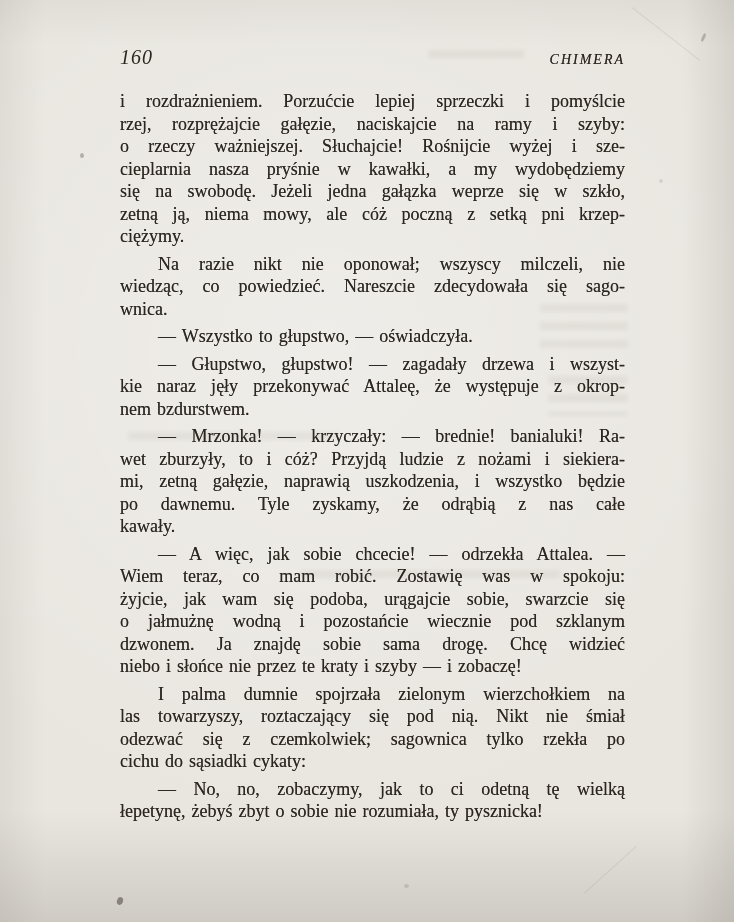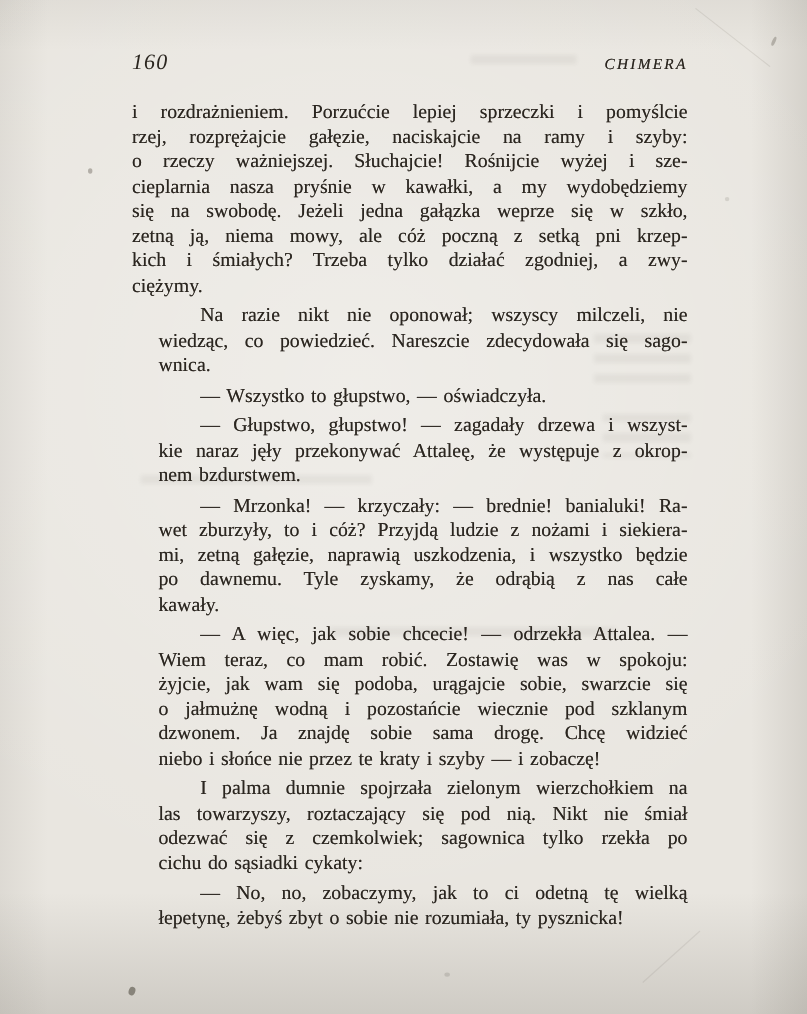--- a/index.html
+++ b/index.html
@@ -36,21 +36,21 @@
     letter-spacing: 2px;
     text-shadow: 0 0 0.5px rgba(43,38,32,0.7);
   }
   .page-text {
     position: absolute;
     left: 120px;
     top: 90px;
     width: 505px;
   }
   .paragraph { margin: 0; padding: 0; }
-  .paragraph + .paragraph { margin-top: 5px; margin-left: 24px; }
+  .paragraph + .paragraph { margin-top: 5px; }
   .text-line {
     font-size: 18px;
     line-height: 22.5px;
     text-align: justify;
     text-align-last: justify;
     word-spacing: 1.5px;
     text-shadow: 0 0 0.5px rgba(43,38,32,0.65);
     white-space: normal;
   }
   .text-line.last { text-align-last: left; }
@@ -100,21 +100,20 @@
   </div>
 
   <div class="page-text">
       <div class="paragraph">
         <div class="text-line first">i rozdrażnieniem. Porzućcie lepiej sprzeczki i pomyślcie</div>
         <div class="text-line">rzej, rozprężajcie gałęzie, naciskajcie na ramy i szyby:</div>
         <div class="text-line">o rzeczy ważniejszej. Słuchajcie! Rośnijcie wyżej i sze-</div>
         <div class="text-line">cieplarnia nasza pryśnie w kawałki, a my wydobędziemy</div>
         <div class="text-line">się na swobodę. Jeżeli jedna gałązka weprze się w szkło,</div>
         <div class="text-line">zetną ją, niema mowy, ale cóż poczną z setką pni krzep-</div>
-        <div class="text-line">kich i śmiałych? Trzeba tylko działać zgodniej, a zwy-</div>
         <div class="text-line last">ciężymy.</div>
       </div>
       <div class="paragraph indent">
         <div class="text-line first">Na razie nikt nie oponował; wszyscy milczeli, nie</div>
         <div class="text-line">wiedząc, co powiedzieć. Nareszcie zdecydowała się sago-</div>
         <div class="text-line last">wnica.</div>
       </div>
       <div class="paragraph indent">
         <div class="text-line first last">— Wszystko to głupstwo, — oświadczyła.</div>
       </div>

